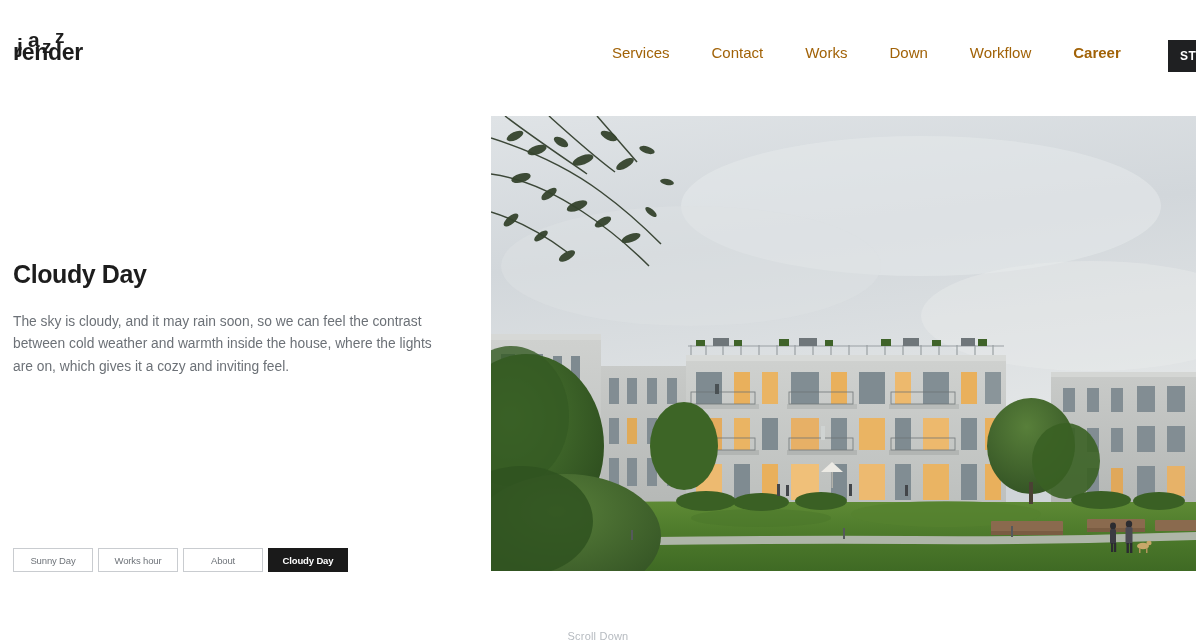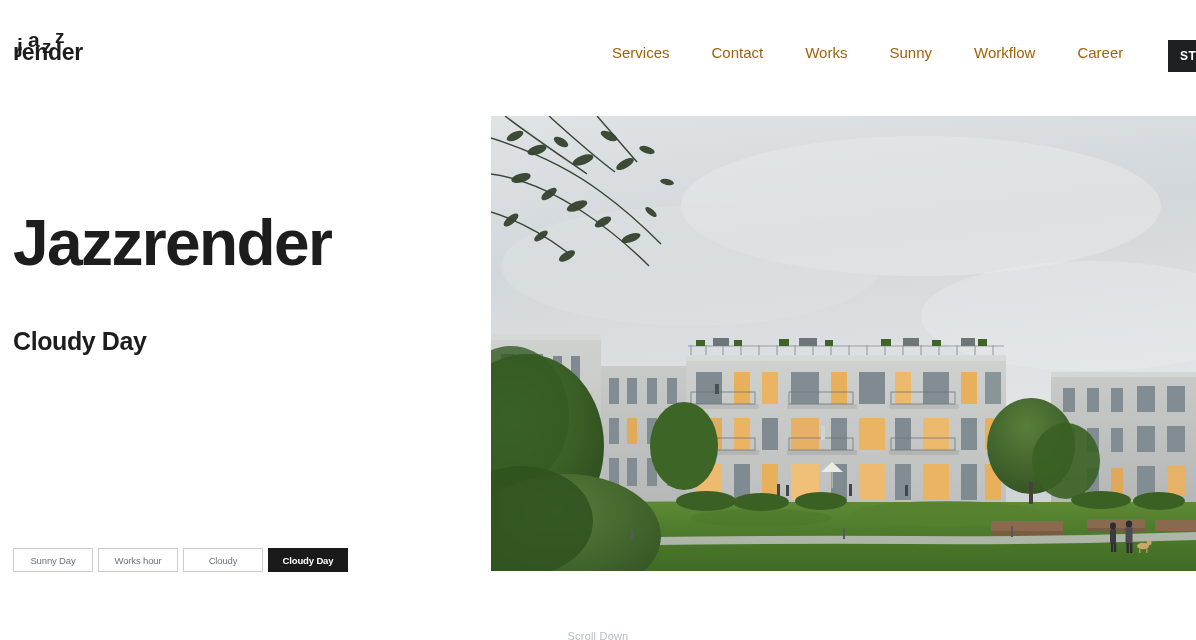--- a/index.html
+++ b/index.html
@@ -44,21 +44,21 @@
 
   .nav {
     position:absolute; left:612px; top:44px;
     display:flex; align-items:center; gap:0;
     white-space:nowrap;
   }
   .nav-item {
     font-size:15px; color:#a16207; text-decoration:none;
     padding:0 0; margin-right:42px; cursor:pointer;text-align:center;
   }
-  .nav-item:last-of-type { margin-right:0; }
+  .nav-item:last-of-type { margin-right:0;font-weight:bold; }
   .cta-button {
     position:absolute; left:1168px; top:40px;
     height:32px; width:120px;
     background:#1f2022; color:#ffffff;
     font-size:12px; font-weight:bold; letter-spacing:0.6px;
     display:flex; align-items:center; justify-content:flex-start;
     padding-left:12px; cursor:pointer; border:none;
     font-family:"Liberation Sans", sans-serif;
   }
 
@@ -126,37 +126,37 @@
       <span class="lj-z2">z</span>
     </div>
     <div class="logo-render">render</div>
   </div>
 
 
   <nav class="nav">
     <a class="nav-item" href="#">Services</a>
     <a class="nav-item" href="#">Contact</a>
     <a class="nav-item" href="#">Works</a>
-    <a class="nav-item" href="#">Sunny</a>
+    <a class="nav-item" href="#">Down</a>
     <a class="nav-item" href="#">Workflow</a>
     <a class="nav-item" href="#">Career</a>
   </nav>
 
   <button class="cta-button">START PROJECT</button>
 </div>
 
 <div class="left-col">
-  <h1 class="hero-title">Jazzrender</h1>
   <h2 class="section-title">Cloudy Day</h2>
+  <p class="section-body">The sky is cloudy, and it may rain soon, so we can feel the contrast between cold weather and warmth inside the house, where the lights are on, which gives it a cozy and inviting feel.</p>
 </div>
 
 <div class="toggle-row">
   <button class="toggle-btn">Sunny Day</button>
   <button class="toggle-btn">Works hour</button>
-  <button class="toggle-btn">Cloudy</button>
+  <button class="toggle-btn">About</button>
   <button class="toggle-btn active">Cloudy Day</button>
 </div>
 
 <div class="hero-image">
   <svg class="hero-svg" viewBox="0 0 705 455" preserveAspectRatio="none">
     <defs>
       <linearGradient id="skyGrad" x1="0" y1="0" x2="0.25" y2="1">
         <stop offset="0%" stop-color="#dfe3e6"></stop>
         <stop offset="45%" stop-color="#d2d7db"></stop>
         <stop offset="100%" stop-color="#e2e5e6"></stop>

